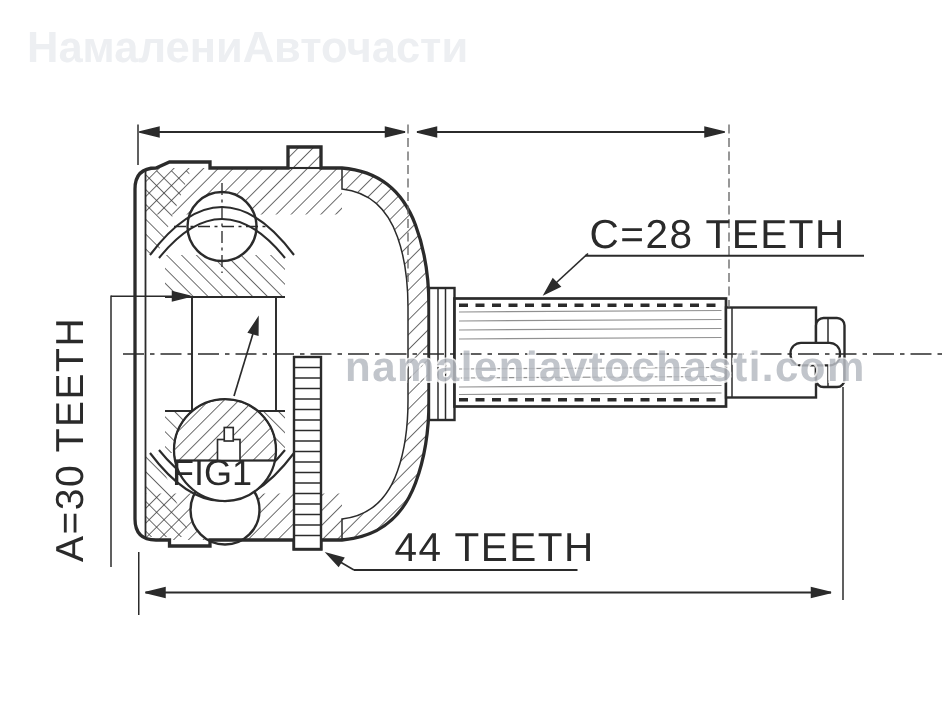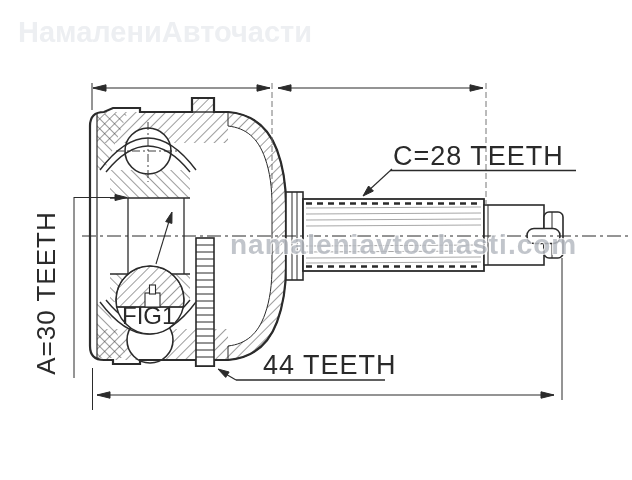--- a/index.html
+++ b/index.html
@@ -11,21 +11,21 @@
   .lbl{
     position:absolute;color:#2a2a2a;font-family:"Liberation Sans",sans-serif;
     white-space:nowrap;line-height:1;
   }
   .lbl-c28{left:393px;top:143px;font-size:27px;letter-spacing:1px;}
   .lbl-44{left:244px;top:352px;font-size:27px;letter-spacing:1px;margin-left:19px;}
   .lbl-a30{
     left:-53px;top:279px;width:200px;height:28px;font-size:26px;letter-spacing:1px;
     transform:rotate(-90deg);transform-origin:center center;text-align:center;
   }
-  .lbl-fig1{left:122px;top:304px;width:64px;text-align:left;font-size:24px;}
+  .lbl-fig1{left:104px;top:304px;width:64px;text-align:right;font-size:24px;}
   .wm-top{
     position:absolute;left:18px;top:16px;font-size:29px;font-weight:700;
     color:#edeff2;letter-spacing:0px;
   }
   .wm-center{
     position:absolute;left:196px;top:229px;font-size:28px;font-weight:700;
     color:#b7bbc2;opacity:.85;letter-spacing:1px;
     text-shadow:1px 1px 0 #fff,-1px -1px 0 #fff,1px -1px 0 #fff,-1px 1px 0 #fff;
     margin-left:34px;
   }

